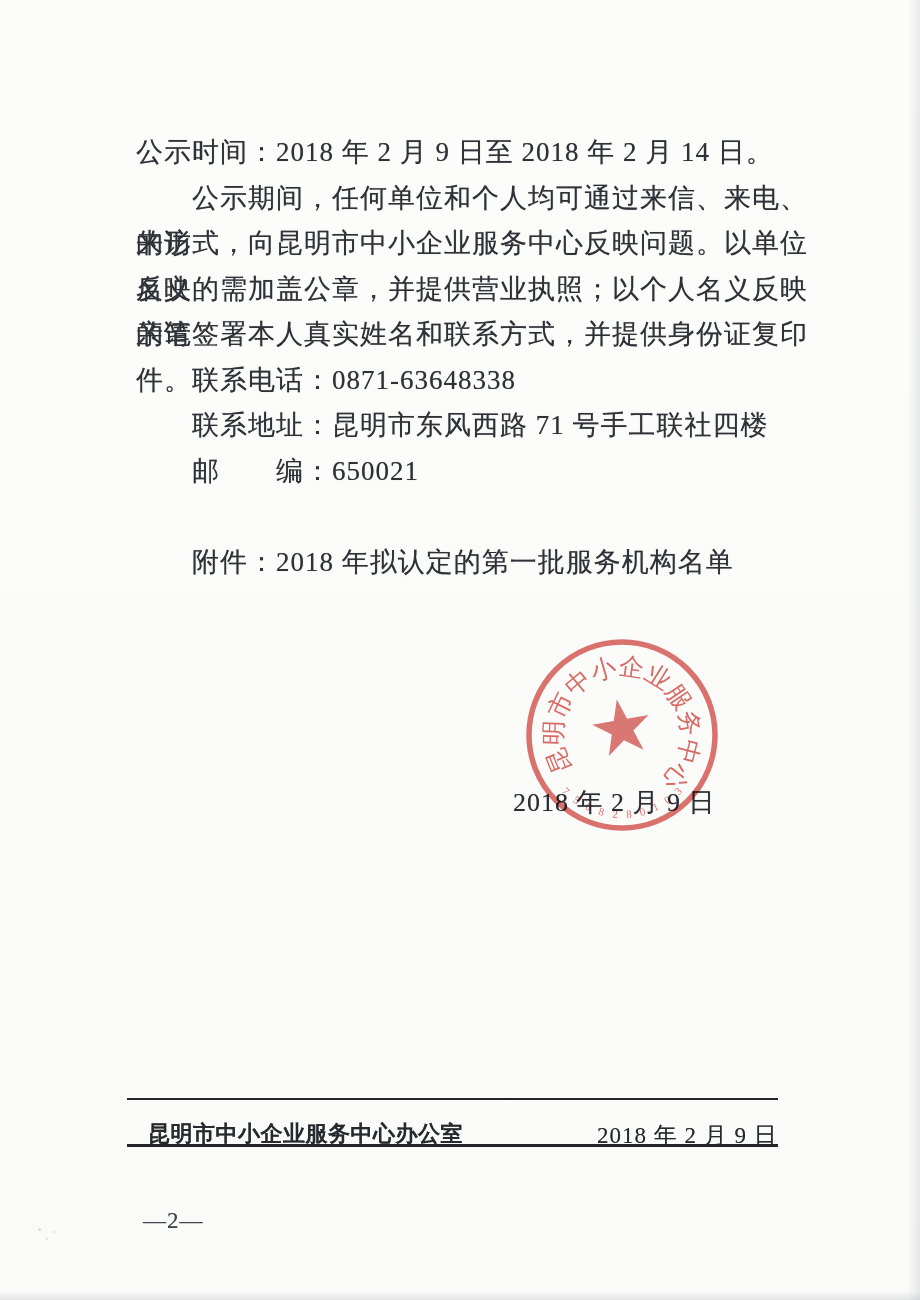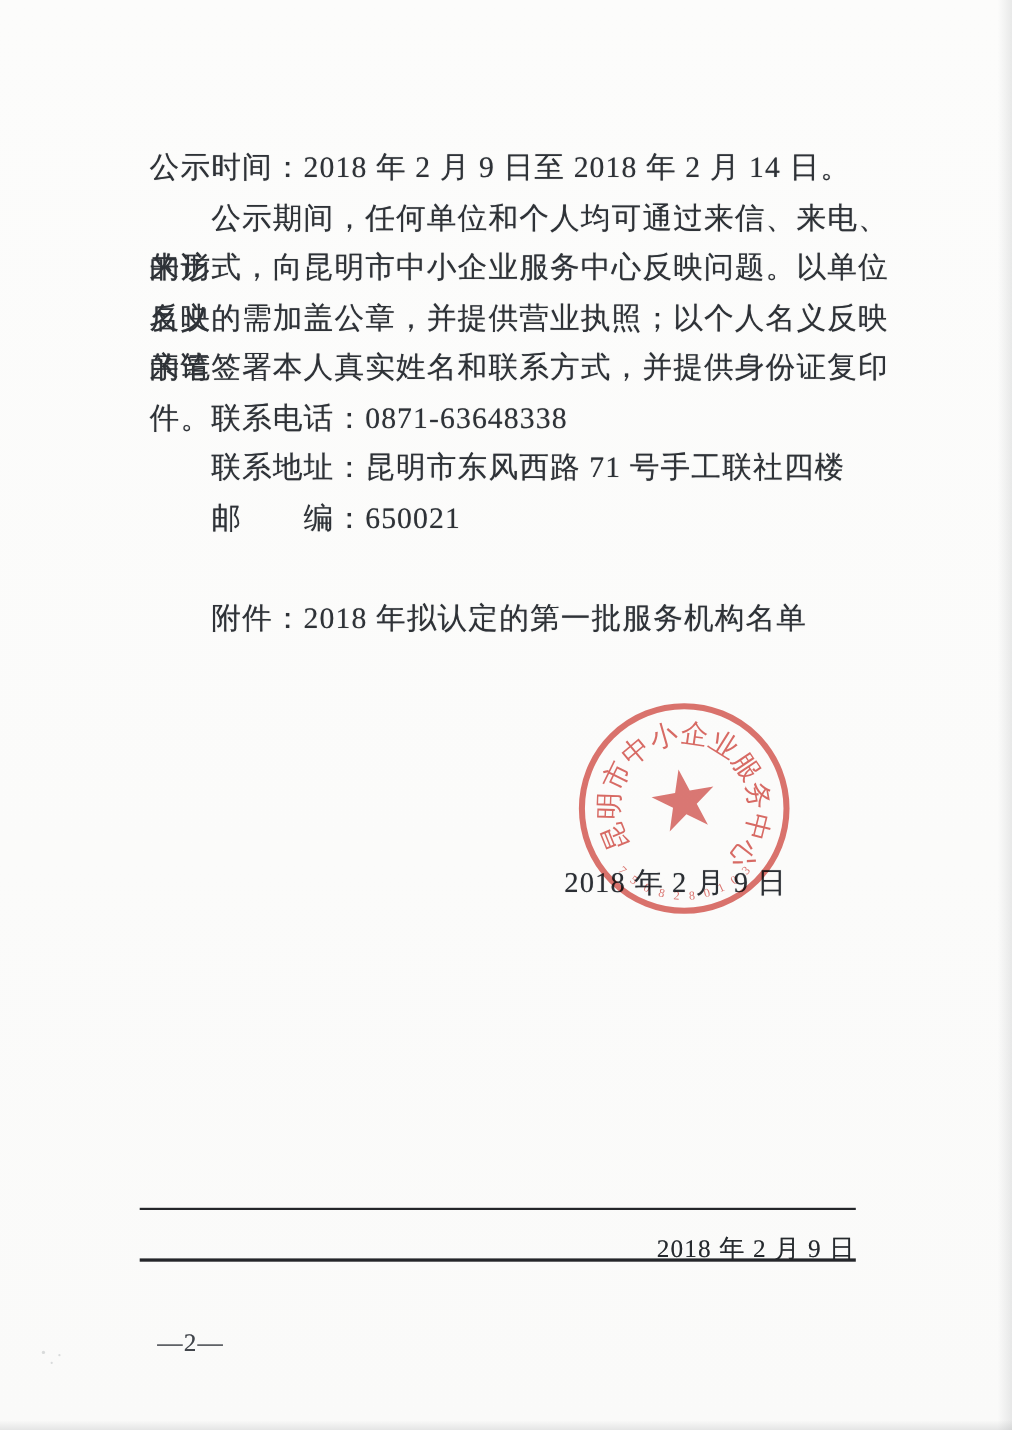--- a/index.html
+++ b/index.html
@@ -108,18 +108,19 @@
           <text transform="rotate(185) translate(0,-79) rotate(180)" x="0" y="4" text-anchor="middle" font-size="11" font-family="&quot;DejaVu Sans&quot;, sans-serif" fill="#d2453e" fill-opacity="0.8">2</text>
           <text transform="rotate(195) translate(0,-79) rotate(180)" x="0" y="4" text-anchor="middle" font-size="11" font-family="&quot;DejaVu Sans&quot;, sans-serif" fill="#d2453e" fill-opacity="0.8">8</text>
           <text transform="rotate(205) translate(0,-79) rotate(180)" x="0" y="4" text-anchor="middle" font-size="11" font-family="&quot;DejaVu Sans&quot;, sans-serif" fill="#d2453e" fill-opacity="0.8">0</text>
           <text transform="rotate(215) translate(0,-79) rotate(180)" x="0" y="4" text-anchor="middle" font-size="11" font-family="&quot;DejaVu Sans&quot;, sans-serif" fill="#d2453e" fill-opacity="0.8">5</text>
           <text transform="rotate(225) translate(0,-79) rotate(180)" x="0" y="4" text-anchor="middle" font-size="11" font-family="&quot;DejaVu Sans&quot;, sans-serif" fill="#d2453e" fill-opacity="0.8">7</text>
         </g>
     </g>
   </svg>
 
   <div class="footer-rule top"></div>
+  <div class="footer-office">昆明市中小企业服务中心办公室</div>
   <div class="footer-date">2018 年 2 月 9 日</div>
   <div class="footer-rule bottom"></div>
 
   <div class="page-number">—2—</div>
 
 </div>
 
 </body></html>

